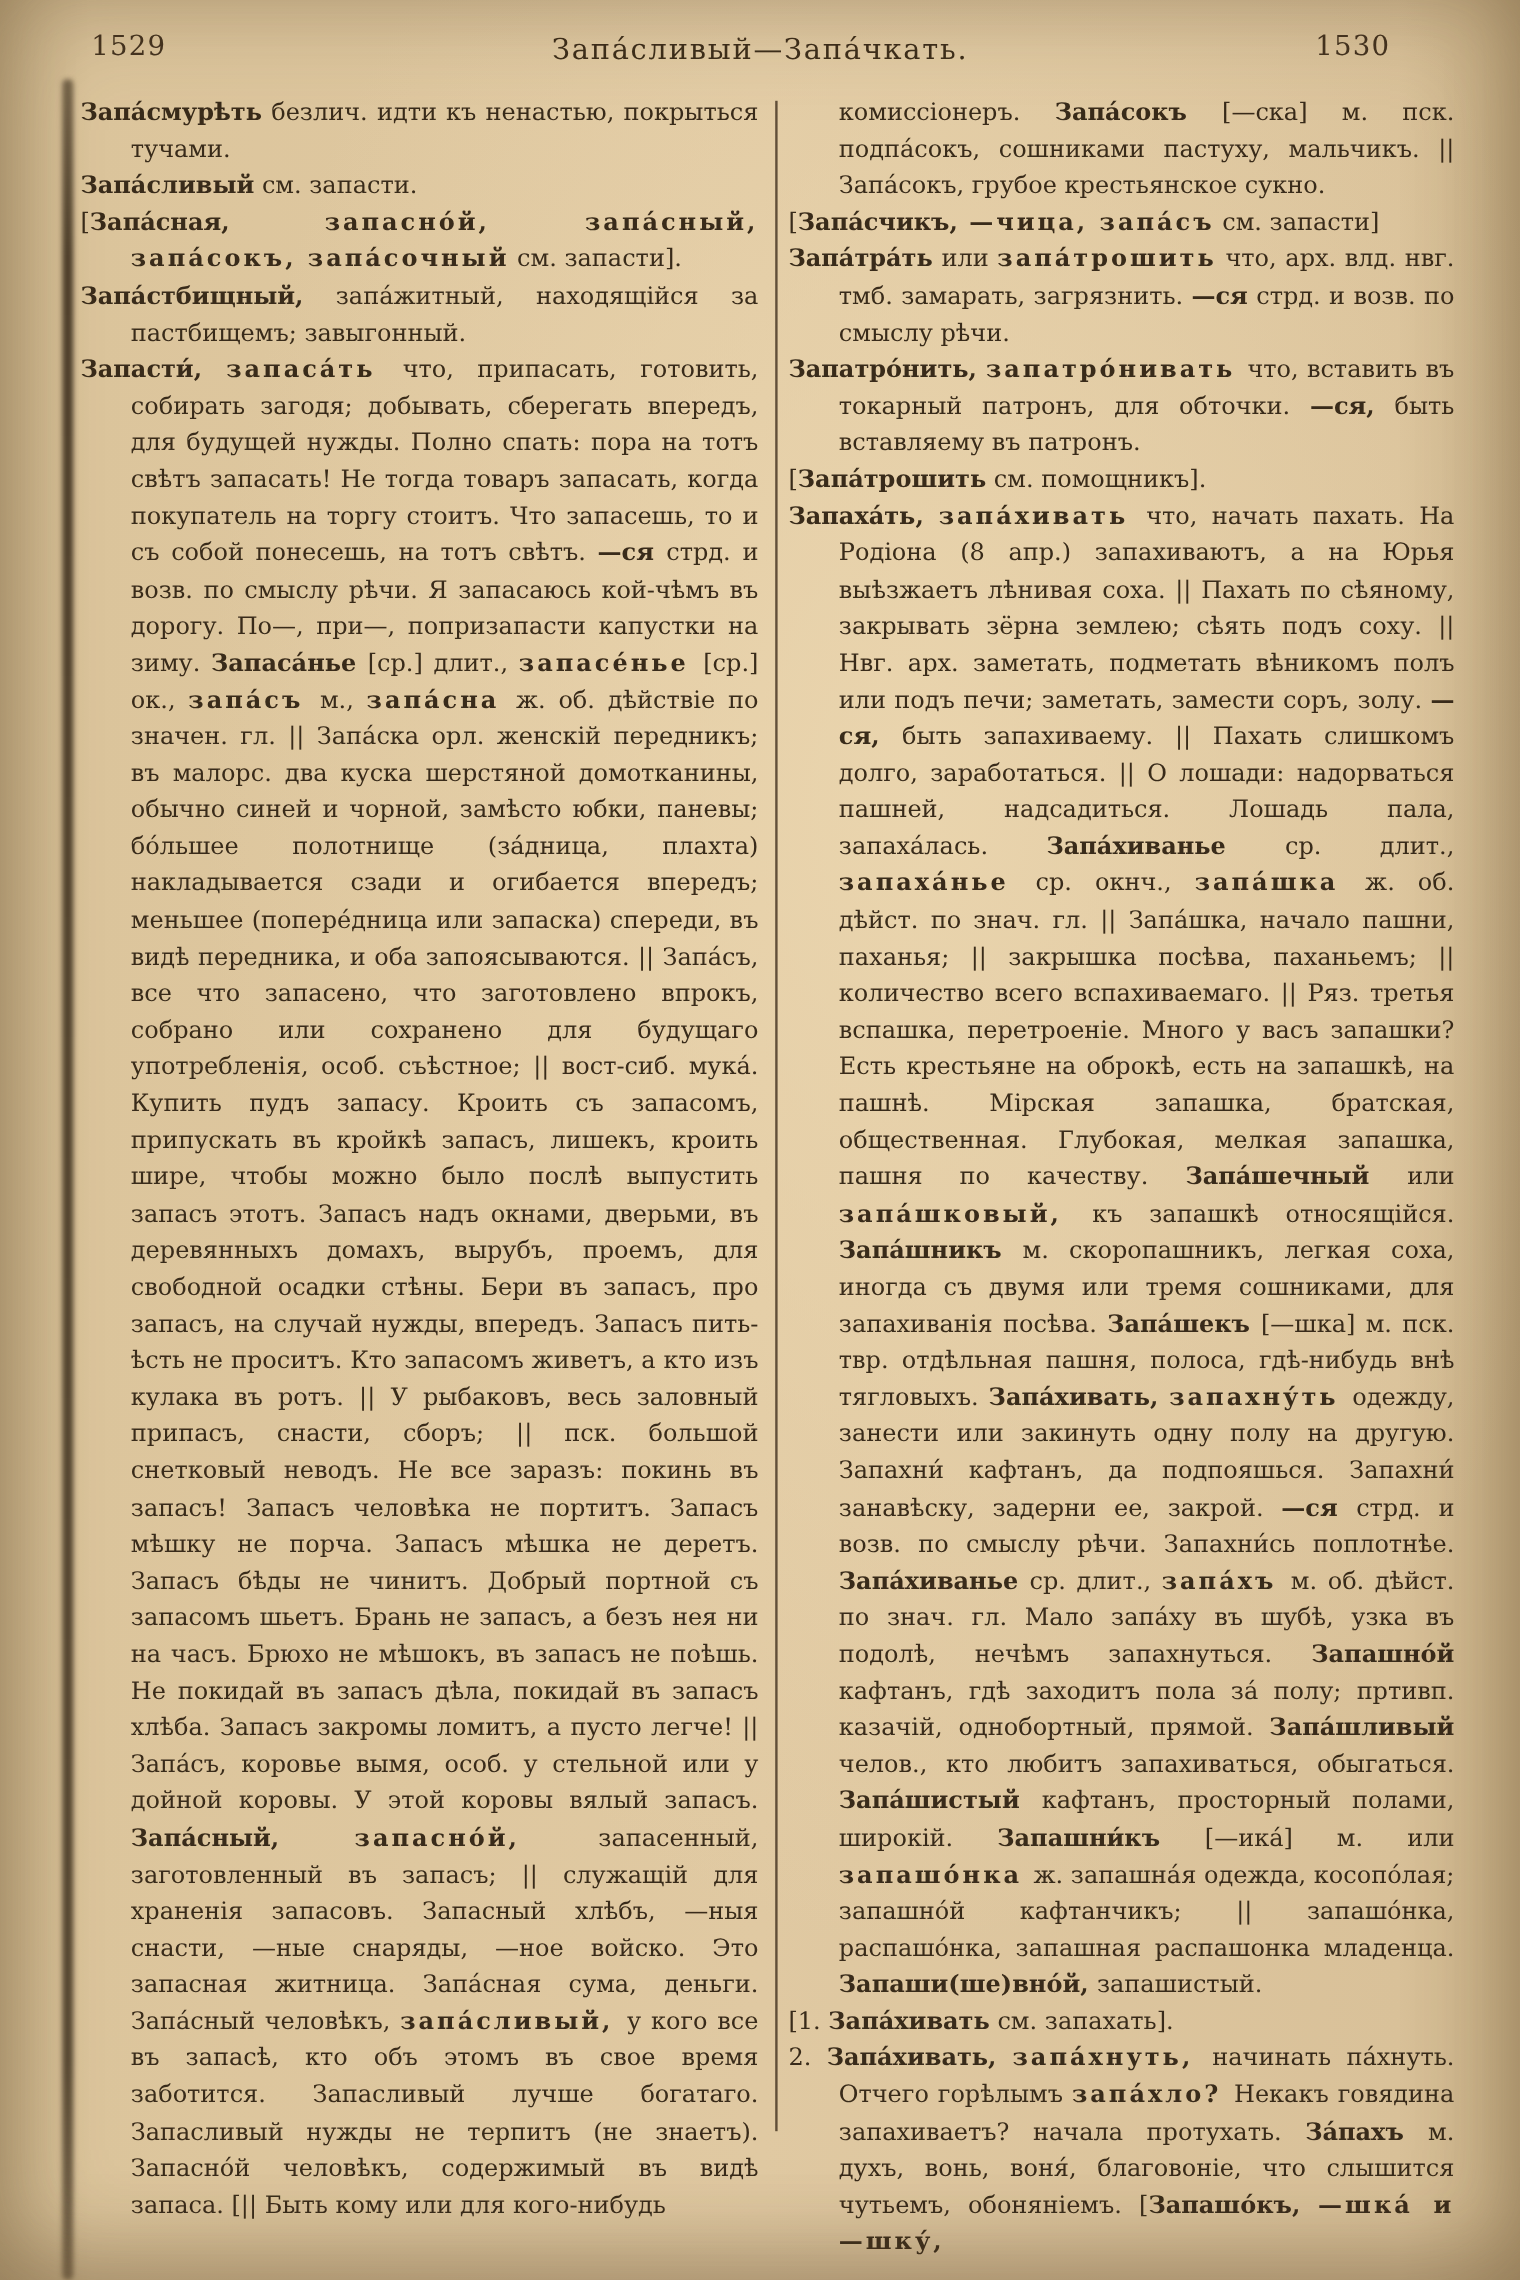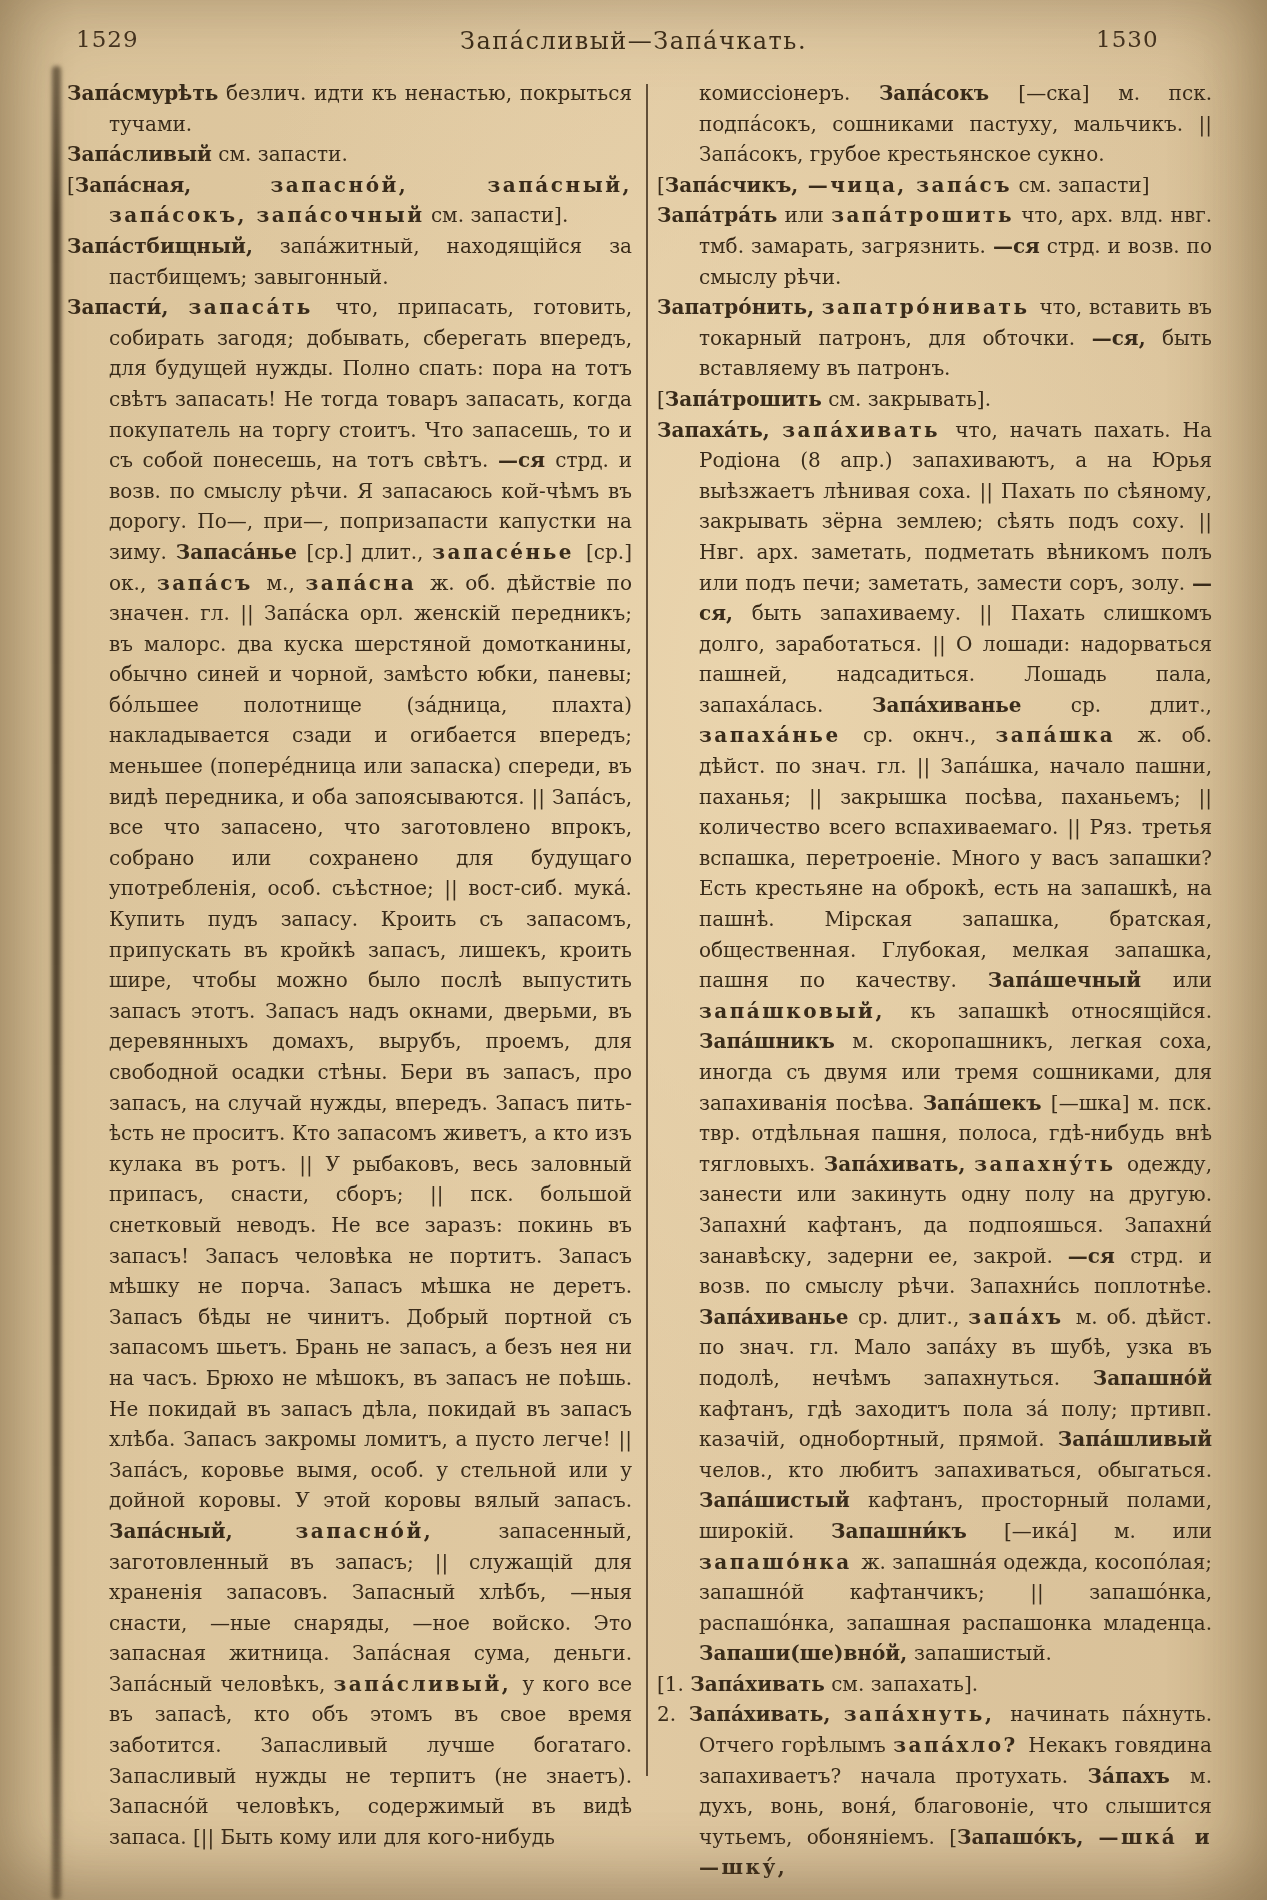--- a/index.html
+++ b/index.html
@@ -55,20 +55,20 @@
       <p class="entry"><span class="sg-b">Запа́сливый</span><span class="sg-n"> см. </span><span class="sg-i">запасти.</span></p>
       <p class="entry"><span class="sg-n">[</span><span class="sg-b">Запа́сная,</span><span class="sg-sp"> запасно́й, запа́сный, запа́сокъ, запа́сочный</span><span class="sg-n"> см. </span><span class="sg-i">запасти</span><span class="sg-n">].</span></p>
       <p class="entry"><span class="sg-b">Запа́стбищный,</span><span class="sg-n"> запа́житный, находящійся за пастбищемъ; завыгонный.</span></p>
       <p class="entry"><span class="sg-b">Запасти́, </span><span class="sg-sp">запаса́ть </span><span class="sg-n">что, припасать, готовить, собирать загодя; добывать, сберегать впередъ, для будущей нужды. </span><span class="sg-i">Полно спать: пора на тотъ свѣтъ запасать! Не тогда товаръ запасать, когда покупатель на торгу стоитъ. Что запасешь, то и съ собой понесешь, на тотъ свѣтъ. </span><span class="sg-b">—ся </span><span class="sg-n">стрд. и возв. по смыслу рѣчи. </span><span class="sg-i">Я запасаюсь кой-чѣмъ въ дорогу. По—, при—, попризапасти капустки на зиму. </span><span class="sg-b">Запаса́нье </span><span class="sg-n">[ср.] длит., </span><span class="sg-sp">запасе́нье </span><span class="sg-n">[ср.] ок., </span><span class="sg-sp">запа́съ </span><span class="sg-n">м., </span><span class="sg-sp">запа́сна </span><span class="sg-n">ж. об. дѣйствіе по значен. гл. || </span><span class="sg-i">Запа́ска орл. </span><span class="sg-n">женскій передникъ; въ малорс. два куска шерстяной домотканины, обычно синей и чорной, замѣсто юбки, паневы; бо́льшее полотнище </span><span class="sg-i">(за́дница, плахта) </span><span class="sg-n">накладывается сзади и огибается впередъ; меньшее </span><span class="sg-i">(попере́дница </span><span class="sg-n">или </span><span class="sg-i">запаска) </span><span class="sg-n">спереди, въ видѣ передника, и оба запоясываются. || </span><span class="sg-i">Запа́съ, </span><span class="sg-n">все что запасено, что заготовлено впрокъ, собрано или сохранено для будущаго употребленія, особ. съѣстное; || </span><span class="sg-i">вост-сиб. </span><span class="sg-n">мука́. </span><span class="sg-i">Купить пудъ запасу. Кроить съ запасомъ, припускать въ кройкѣ запасъ, </span><span class="sg-n">лишекъ, кроить шире, чтобы можно было послѣ выпустить запасъ этотъ. </span><span class="sg-i">Запасъ надъ окнами, дверьми, </span><span class="sg-n">въ деревянныхъ домахъ, вырубъ, проемъ, для свободной осадки стѣны. </span><span class="sg-i">Бери въ запасъ, про запасъ, </span><span class="sg-n">на случай нужды, впередъ. </span><span class="sg-i">Запасъ пить-ѣсть не проситъ. Кто запасомъ живетъ, а кто изъ кулака въ ротъ. </span><span class="sg-n">|| У рыбаковъ, весь заловный припасъ, снасти, сборъ; || </span><span class="sg-i">пск. </span><span class="sg-n">большой снетковый неводъ. </span><span class="sg-i">Не все заразъ: покинь въ запасъ! Запасъ человѣка не портитъ. Запасъ мѣшку не порча. Запасъ мѣшка не деретъ. Запасъ бѣды не чинитъ. Добрый портной съ запасомъ шьетъ. Брань не запасъ, а безъ нея ни на часъ. Брюхо не мѣшокъ, въ запасъ не поѣшь. Не покидай въ запасъ дѣла, покидай въ запасъ хлѣба. Запасъ закромы ломитъ, а пусто легче! </span><span class="sg-n">|| </span><span class="sg-i">Запа́съ, </span><span class="sg-n">коровье вымя, особ. у стельной или у дойной коровы. </span><span class="sg-i">У этой коровы вялый запасъ. </span><span class="sg-b">Запа́сный, </span><span class="sg-sp">запасно́й, </span><span class="sg-n">запасенный, заготовленный въ запасъ; || служащій для храненія запасовъ. </span><span class="sg-i">Запасный хлѣбъ, —ныя снасти, —ные снаряды, —ное войско. Это запасная житница. Запа́сная сума, </span><span class="sg-n">деньги. </span><span class="sg-i">Запа́сный человѣкъ, </span><span class="sg-sp">запа́сливый, </span><span class="sg-n">у кого все въ запасѣ, кто объ этомъ въ свое время заботится. </span><span class="sg-i">Запасливый лучше богатаго. Запасливый нужды не терпитъ (не знаетъ). Запасно́й человѣкъ, </span><span class="sg-n">содержимый въ видѣ запаса. [|| Быть кому или для кого-нибудь </span></p>
     </div>
   <div id="col-right" class="col right">
       <p class="entry cont"><span class="sg-n">комиссіонеръ. </span><span class="sg-b">Запа́сокъ </span><span class="sg-n">[—ска] м. </span><span class="sg-i">пск. </span><span class="sg-n">подпа́сокъ, сошниками пастуху, мальчикъ. || </span><span class="sg-i">Запа́сокъ, </span><span class="sg-n">грубое крестьянское сукно.</span></p>
       <p class="entry"><span class="sg-n">[</span><span class="sg-b">Запа́счикъ,</span><span class="sg-sp"> —чица, запа́съ</span><span class="sg-n"> см. </span><span class="sg-i">запасти</span><span class="sg-n">]</span></p>
       <p class="entry"><span class="sg-b">Запа́тра́ть</span><span class="sg-n"> или </span><span class="sg-sp">запа́трошить</span><span class="sg-n"> что, </span><span class="sg-i">арх. влд. нвг. тмб. </span><span class="sg-n">замарать, загрязнить. </span><span class="sg-b">—ся</span><span class="sg-n"> стрд. и возв. по смыслу рѣчи.</span></p>
       <p class="entry"><span class="sg-b">Запатро́нить, </span><span class="sg-sp">запатро́нивать </span><span class="sg-n">что, вставить въ токарный патронъ, для обточки. </span><span class="sg-b">—ся,</span><span class="sg-n"> быть вставляему въ патронъ.</span></p>
-      <p class="entry"><span class="sg-n">[</span><span class="sg-b">Запа́трошить</span><span class="sg-n"> см. </span><span class="sg-i">закрывать</span><span class="sg-n">].</span></p>
+      <p class="entry"><span class="sg-n">[</span><span class="sg-b">Запа́трошить</span><span class="sg-n"> см. </span><span class="sg-i">помощникъ</span><span class="sg-n">].</span></p>
       <p class="entry"><span class="sg-b">Запаха́ть, </span><span class="sg-sp">запа́хивать </span><span class="sg-n">что, начать пахать. </span><span class="sg-i">На Родіона (8 апр.) запахиваютъ, а на Юрья выѣзжаетъ лѣнивая соха. </span><span class="sg-n">|| Пахать по сѣяному, закрывать зёрна землею; сѣять подъ соху. || </span><span class="sg-i">Нвг. арх. </span><span class="sg-n">заметать, подметать вѣникомъ полъ или подъ печи; заметать, замести соръ, золу. </span><span class="sg-b">—ся, </span><span class="sg-n">быть запахиваему. || Пахать слишкомъ долго, заработаться. || О лошади: надорваться пашней, надсадиться. </span><span class="sg-i">Лошадь пала, запаха́лась. </span><span class="sg-b">Запа́хиванье </span><span class="sg-n">ср. длит., </span><span class="sg-sp">запаха́нье </span><span class="sg-n">ср. окнч., </span><span class="sg-sp">запа́шка </span><span class="sg-n">ж. об. дѣйст. по знач. гл. || </span><span class="sg-i">Запа́шка, </span><span class="sg-n">начало пашни, паханья; || закрышка посѣва, паханьемъ; || количество всего вспахиваемаго. || </span><span class="sg-i">Ряз. </span><span class="sg-n">третья вспашка, перетроеніе. </span><span class="sg-i">Много у васъ запашки? Есть крестьяне на оброкѣ, есть на запашкѣ, на пашнѣ. Мірская запашка, </span><span class="sg-n">братская, общественная. </span><span class="sg-i">Глубокая, мелкая запашка, </span><span class="sg-n">пашня по качеству. </span><span class="sg-b">Запа́шечный </span><span class="sg-n">или </span><span class="sg-sp">запа́шковый, </span><span class="sg-n">къ запашкѣ относящійся. </span><span class="sg-b">Запа́шникъ </span><span class="sg-n">м. скоропашникъ, легкая соха, иногда съ двумя или тремя сошниками, для запахиванія посѣва. </span><span class="sg-b">Запа́шекъ </span><span class="sg-n">[—шка] м. </span><span class="sg-i">пск. твр. </span><span class="sg-n">отдѣльная пашня, полоса, гдѣ-нибудь внѣ тягловыхъ. </span><span class="sg-b">Запа́хивать, </span><span class="sg-sp">запахну́ть </span><span class="sg-i">одежду, </span><span class="sg-n">занести или закинуть одну полу на другую. </span><span class="sg-i">Запахни́ кафтанъ, да подпояшься. Запахни́ занавѣску, </span><span class="sg-n">задерни ее, закрой. </span><span class="sg-b">—ся </span><span class="sg-n">стрд. и возв. по смыслу рѣчи. </span><span class="sg-i">Запахни́сь поплотнѣе. </span><span class="sg-b">Запа́хиванье </span><span class="sg-n">ср. длит., </span><span class="sg-sp">запа́хъ </span><span class="sg-n">м. об. дѣйст. по знач. гл. </span><span class="sg-i">Мало запа́ху въ шубѣ, </span><span class="sg-n">узка въ подолѣ, нечѣмъ запахнуться. </span><span class="sg-b">Запашно́й </span><span class="sg-i">кафтанъ, </span><span class="sg-n">гдѣ заходитъ пола за́ полу; пртивп. казачій, однобортный, прямой. </span><span class="sg-b">Запа́шливый </span><span class="sg-i">челов., </span><span class="sg-n">кто любитъ запахиваться, обыгаться. </span><span class="sg-b">Запа́шистый </span><span class="sg-i">кафтанъ, </span><span class="sg-n">просторный полами, широкій. </span><span class="sg-b">Запашни́къ </span><span class="sg-n">[—ика́] м. или </span><span class="sg-sp">запашо́нка </span><span class="sg-n">ж. запашна́я одежда, косопо́лая; запашно́й кафтанчикъ; || </span><span class="sg-i">запашо́нка, </span><span class="sg-n">распашо́нка, запашная распашонка младенца. </span><span class="sg-b">Запаши(ше)вно́й, </span><span class="sg-n">запашистый.</span></p>
       <p class="entry"><span class="sg-n">[1. </span><span class="sg-b">Запа́хивать</span><span class="sg-n"> см. </span><span class="sg-i">запахать</span><span class="sg-n">].</span></p>
       <p class="entry"><span class="sg-n">2. </span><span class="sg-b">Запа́хивать, </span><span class="sg-sp">запа́хнуть, </span><span class="sg-n">начинать па́хнуть. </span><span class="sg-i">Отчего горѣлымъ </span><span class="sg-sp">запа́хло? </span><span class="sg-i">Некакъ говядина запахиваетъ? </span><span class="sg-n">начала протухать. </span><span class="sg-b">За́пахъ </span><span class="sg-n">м. духъ, вонь, воня́, благовоніе, что слышится чутьемъ, обоняніемъ. [</span><span class="sg-b">Запашо́къ, </span><span class="sg-sp">—шка́ и —шку́, </span></p>
     </div>
 
   <div class="vignette"></div>
 </div>
 
 </body></html>

